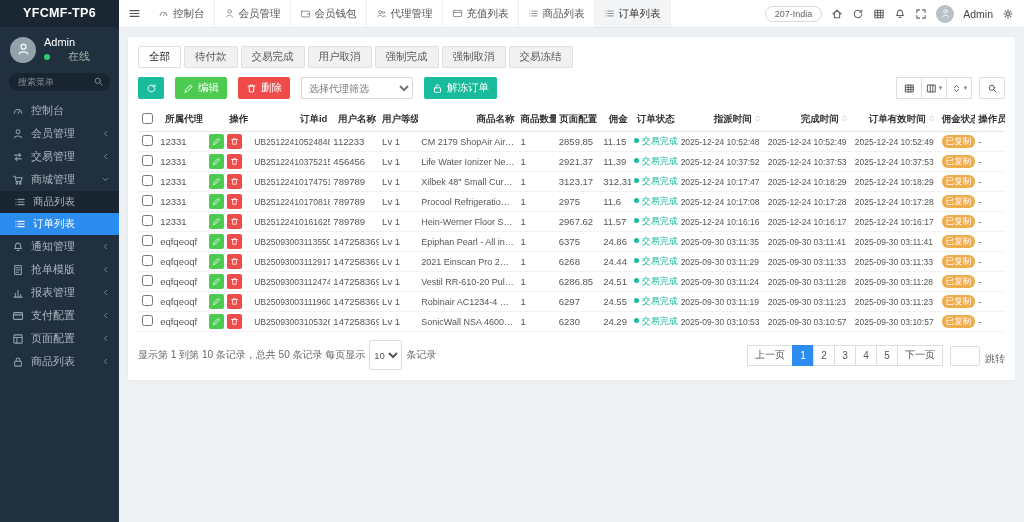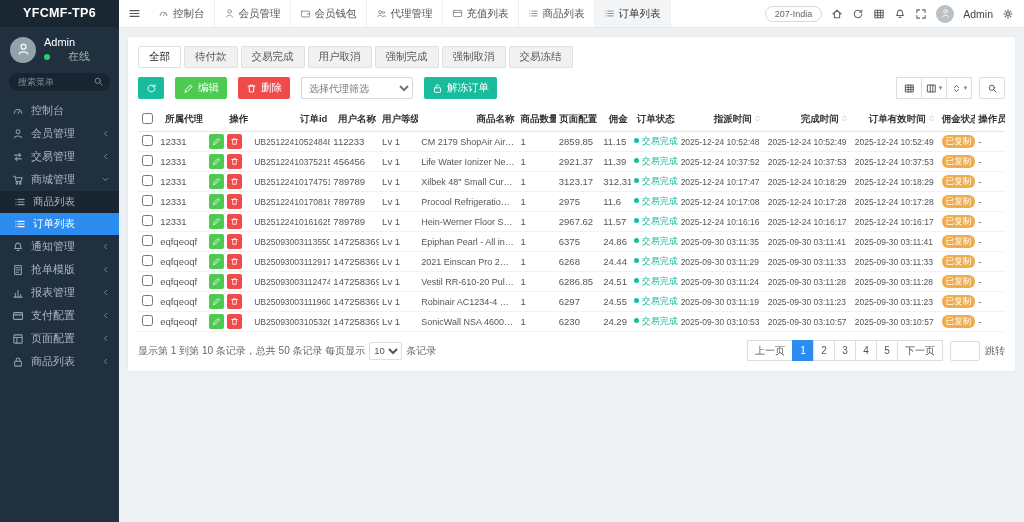--- a/index.html
+++ b/index.html
@@ -79,22 +79,22 @@
 .op-del{background:var(--red,#ef4b4b)}
 .idc{font-size:8.5px}
 .prod{text-overflow:ellipsis;font-size:9px}
 .time{font-size:8.5px}
 .status-cell{color:var(--teal,#18bc9c);font-size:9px}
 .sdot{display:inline-block;width:5px;height:5px;border-radius:50%;background:var(--teal,#18bc9c);margin-right:3px;vertical-align:1px}
 .badge{display:inline-block;background:var(--orange,#f0ad4e);color:#fff;font-size:8.5px;padding:2px 4px;border-radius:6px;line-height:1}
 
 .table-footer{display:flex;align-items:center;margin-top:8px;font-size:10px;color:#666}
 .footer-info{display:flex;align-items:center;gap:4px;white-space:nowrap}
-.size-select{height:18px;border:1px solid #ddd;border-radius:2px;font-size:9.5px;color:#555;background:#fff;font-family:inherit;outline:none}
-.pagination{margin-left:auto;display:flex;align-items:center}
+.size-select{height:30px;border:1px solid #ddd;border-radius:2px;font-size:9.5px;color:#555;background:#fff;font-family:inherit;outline:none}
+.pagination{margin-left:auto;display:flex;align-items:flex-end}
 .page-btn{min-width:22px;height:21px;padding:0 7px;border:1px solid #ddd;background:#fff;display:inline-flex;align-items:center;justify-content:center;color:#555;cursor:pointer;margin-left:-1px;font-size:10px;white-space:nowrap}
 .page-btn.active{background:var(--accent,#2d8cf0);border-color:var(--accent,#2d8cf0);color:#fff}
 .jump-input{width:30px;height:20px;border:1px solid #ddd;border-radius:2px;margin-left:7px;outline:none}
 .jump-label{margin-left:5px;color:#666;cursor:pointer}
 </style>
 </head>
 <body>
 
 <div class="app">
   <aside class="sidebar">

